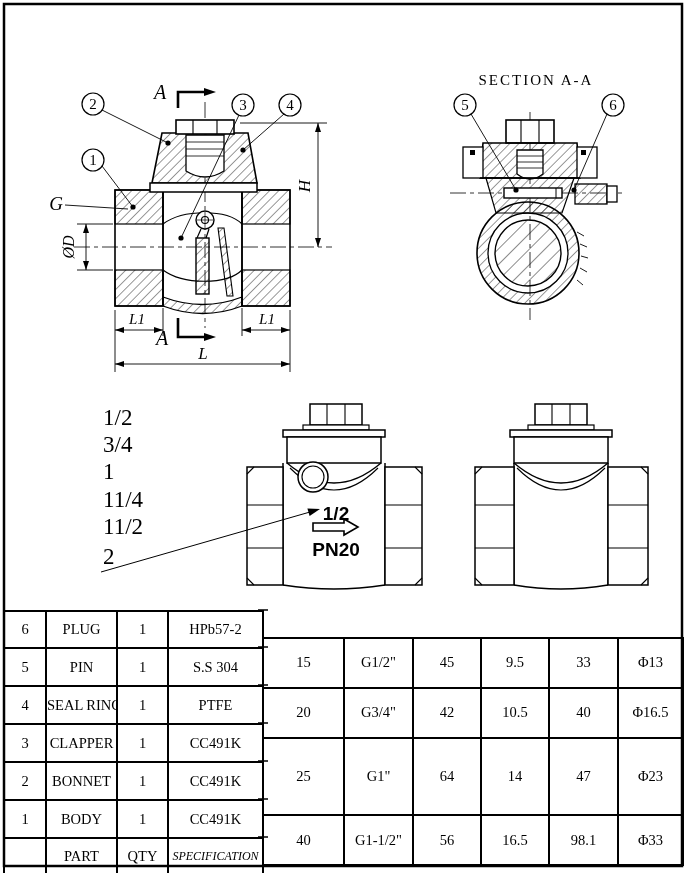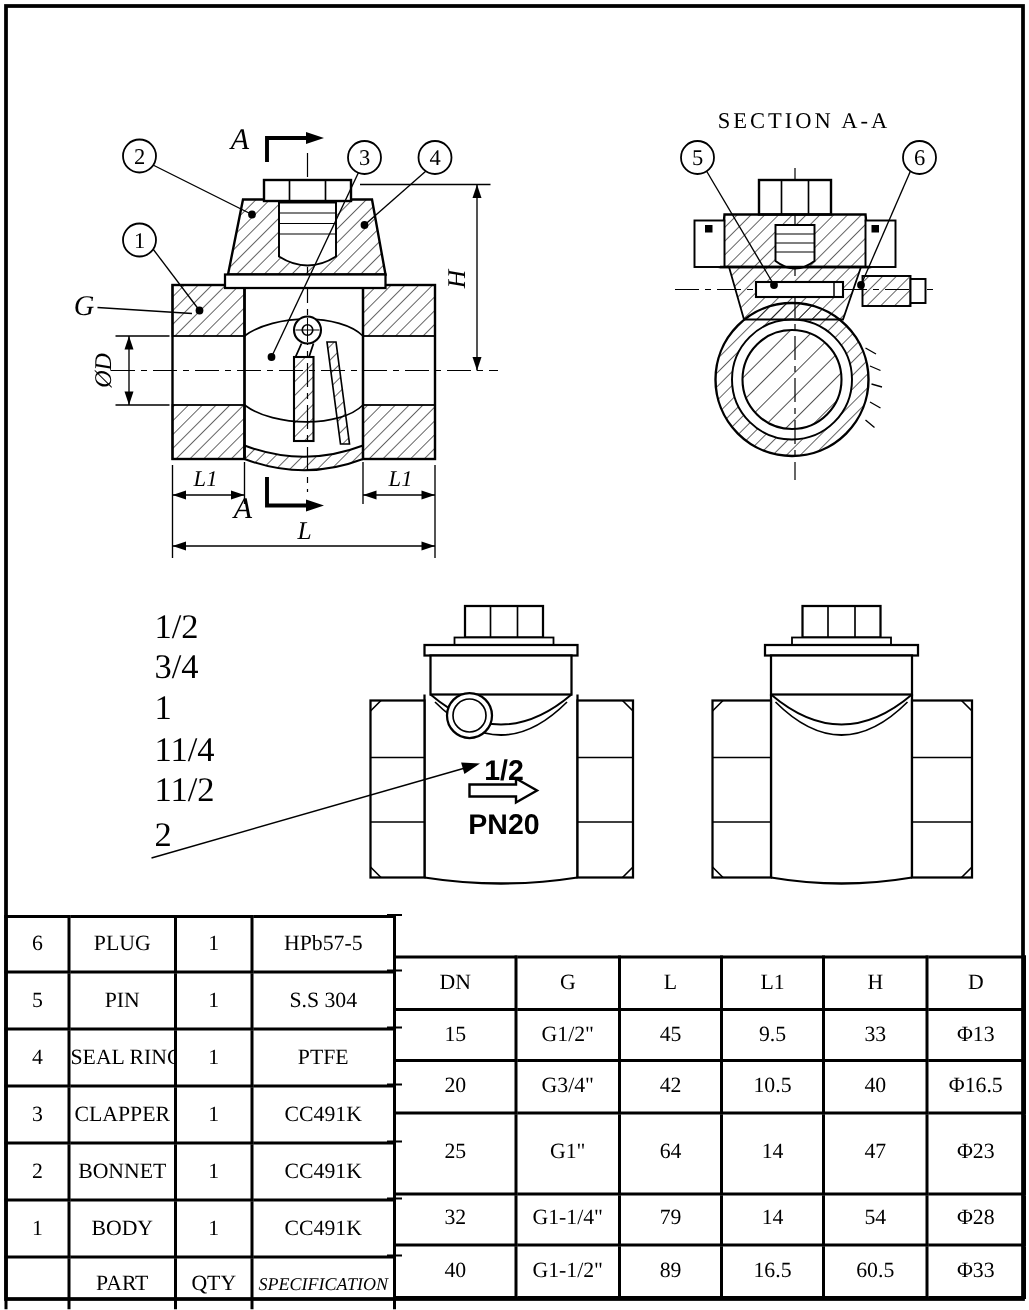--- a/index.html
+++ b/index.html
@@ -223,21 +223,21 @@
         <col style="width:42px">
         <col style="width:71px">
         <col style="width:51px">
         <col style="width:95px">
       </colgroup>
   <tbody>
         <tr style="height:37px">
     <td>6</td>
     <td>PLUG</td>
     <td>1</td>
-    <td>HPb57-5</td>
+    <td>HPb57-2</td>
   </tr>
   <tr style="height:38px">
     <td>5</td>
     <td>PIN</td>
     <td>1</td>
     <td>S.S 304</td>
   </tr>
   <tr style="height:38px">
     <td>4</td>
     <td>SEAL RING</td>
@@ -275,28 +275,20 @@
 <table class="tbl" id="dims">
   <colgroup>
         <col style="width:81px">
         <col style="width:69px">
         <col style="width:68px">
         <col style="width:68px">
         <col style="width:69px">
         <col style="width:65px">
       </colgroup>
   <tbody>
-        <tr style="height:33px">
-    <td>DN</td>
-    <td>G</td>
-    <td>L</td>
-    <td>L1</td>
-    <td>H</td>
-    <td>D</td>
-  </tr>
   <tr style="height:33px">
     <td>15</td>
     <td>G1/2"</td>
     <td>45</td>
     <td>9.5</td>
     <td>33</td>
     <td>Φ13</td>
   </tr>
   <tr style="height:33px">
     <td>20</td>
@@ -308,31 +300,23 @@
   </tr>
   <tr style="height:51px">
     <td>25</td>
     <td>G1"</td>
     <td>64</td>
     <td>14</td>
     <td>47</td>
     <td>Φ23</td>
   </tr>
   <tr style="height:33px">
-    <td>32</td>
-    <td>G1-1/4"</td>
-    <td>79</td>
-    <td>14</td>
-    <td>54</td>
-    <td>Φ28</td>
-  </tr>
-  <tr style="height:33px">
     <td>40</td>
     <td>G1-1/2"</td>
-    <td>89</td>
+    <td>56</td>
     <td>16.5</td>
-    <td>60.5</td>
+    <td>98.1</td>
     <td>Φ33</td>
   </tr>
 </tbody>
     </table>
 
 </div>
 
 </body></html>

